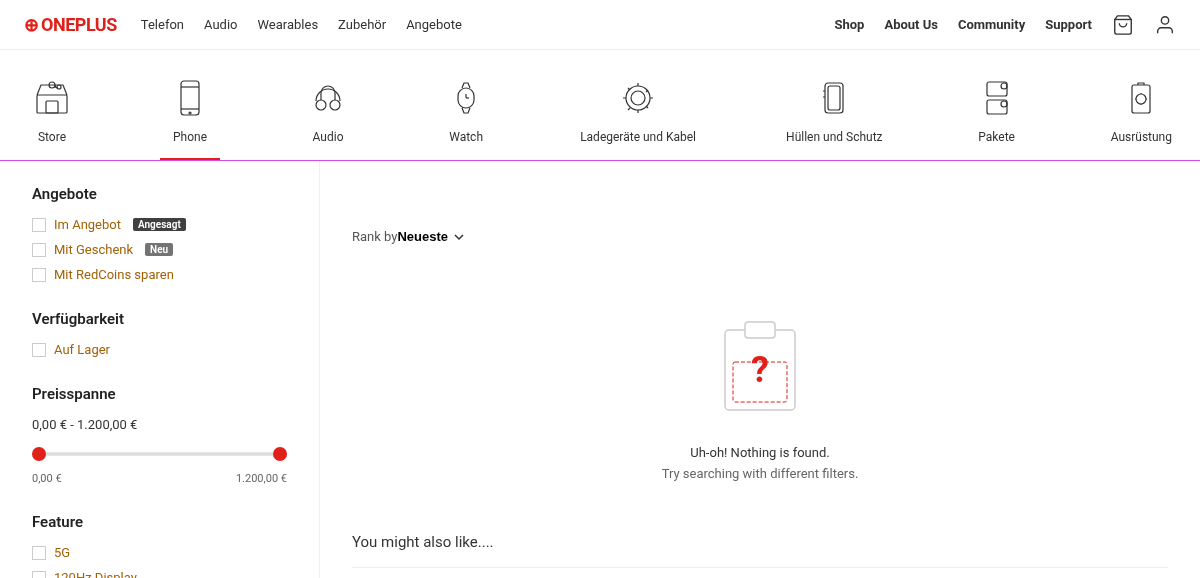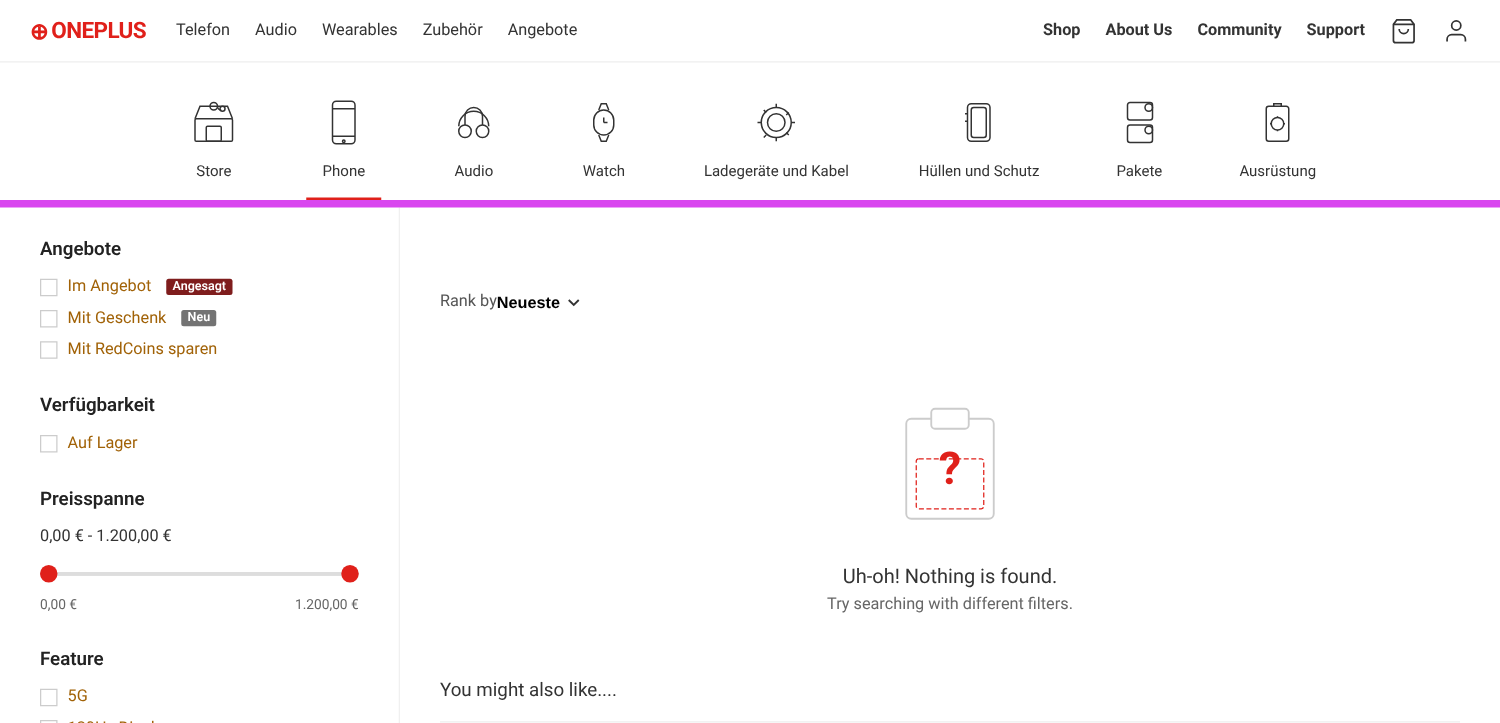--- a/index.html
+++ b/index.html
@@ -20,24 +20,24 @@
     .logo-text { color: #e0201a; font-size: 18px; font-weight: bold; letter-spacing: -0.5px; }
     .nav-links { display: flex; gap: 20px; }
     .nav-link { font-size: 13px; color: #333; text-decoration: none; cursor: pointer; }
     .header-right { display: flex; align-items: center; gap: 20px; }
     .header-right-link { font-size: 13px; color: #333; text-decoration: none; cursor: pointer; font-weight: bold; }
     .icon-btn { cursor: pointer; background: none; border: none; display: flex; align-items: center; }
 
     
     .category-nav {
       display: flex;
-      justify-content: center;
+      justify-content: space-between;
       gap: 0;
       padding: 16px 0 0;
-      border-bottom: 6px solid #d946ef;
+      border-bottom: 1px solid #d946ef;
       position: relative;
     }
     .category-item {
       display: flex;
       flex-direction: column;
       align-items: center;
       gap: 8px;
       padding: 8px 28px 16px;
       cursor: pointer;
       position: relative;
@@ -66,21 +66,21 @@
     .main { display: flex; min-height: 500px; }
 
     
     .sidebar { width: 320px; min-width: 320px; padding: 24px 32px; border-right: 1px solid #f0f0f0; }
     .filter-section { margin-bottom: 28px; }
     .filter-title { font-size: 15px; font-weight: 600; margin-bottom: 14px; color: #222; }
     .filter-item { display: flex; align-items: center; gap: 8px; margin-bottom: 10px; cursor: pointer; }
     .checkbox { width: 14px; height: 14px; border: 1px solid #ccc; display: flex; align-items: center; justify-content: center; flex-shrink: 0; cursor: pointer; }
     .filter-label { font-size: 13px; color: #a16207; }
     .badge { font-size: 10px; padding: 1px 5px; border-radius: 2px; margin-left: 4px; font-weight: 600; }
-    .badge-red { background: #7f1d1d; color: #fff; }
+    .badge-red { background: #404040; color: #fff; }
     .badge-green { background: #737373; color: #fff; }
 
     
     .price-range-label { font-size: 13px; color: #333; margin-bottom: 12px; }
     .slider-container { position: relative; height: 20px; margin: 8px 0; }
     .slider-track { position: absolute; top: 50%; transform: translateY(-50%); left: 0; right: 0; height: 3px; background: #ddd; border-radius: 2px; }
     .slider-fill { position: absolute; top: 0; left: 0; width: 100%; height: 100%; background: #ddd; border-radius: 2px; }
     .slider-thumb { position: absolute; top: 50%; transform: translateY(-50%); width: 14px; height: 14px; background: #e0201a; border-radius: 50%; cursor: pointer; }
     .slider-thumb-left { left: 0; }
     .slider-thumb-right { right: 0; }
@@ -88,21 +88,21 @@
 
     
     .content { flex: 1; padding: 16px 32px; }
     .rank-bar { display: flex; align-items: center; gap: 0; margin-bottom: 24px; margin-top: 48px; }
     .rank-label { font-size: 13px; color: #555; }
     .rank-select { display: flex; align-items: center; gap: 4px; font-size: 13px; font-weight: 600; cursor: pointer; border: none; background: none; padding: 4px 0; }
 
     
     .empty-state { display: flex; flex-direction: column; align-items: center; padding: 40px 0 20px; }
     .clipboard-icon { margin-bottom: 20px; }
-    .empty-title { font-size: 16px; color: #333; margin-bottom: 6px; }
+    .empty-title { font-size: 13px; color: #333; margin-bottom: 6px; }
     .empty-subtitle { font-size: 13px; color: #666; }
 
     .you-might-like { margin-top: 32px; }
     .you-might-like-title { font-size: 15px; color: #333; margin-bottom: 16px; }
     .you-might-like-grid { display: flex; gap: 12px; border-top: 1px solid #eee; padding-top: 16px; }
   </style>
 </head>
 <body>
 
 <header class="header">

